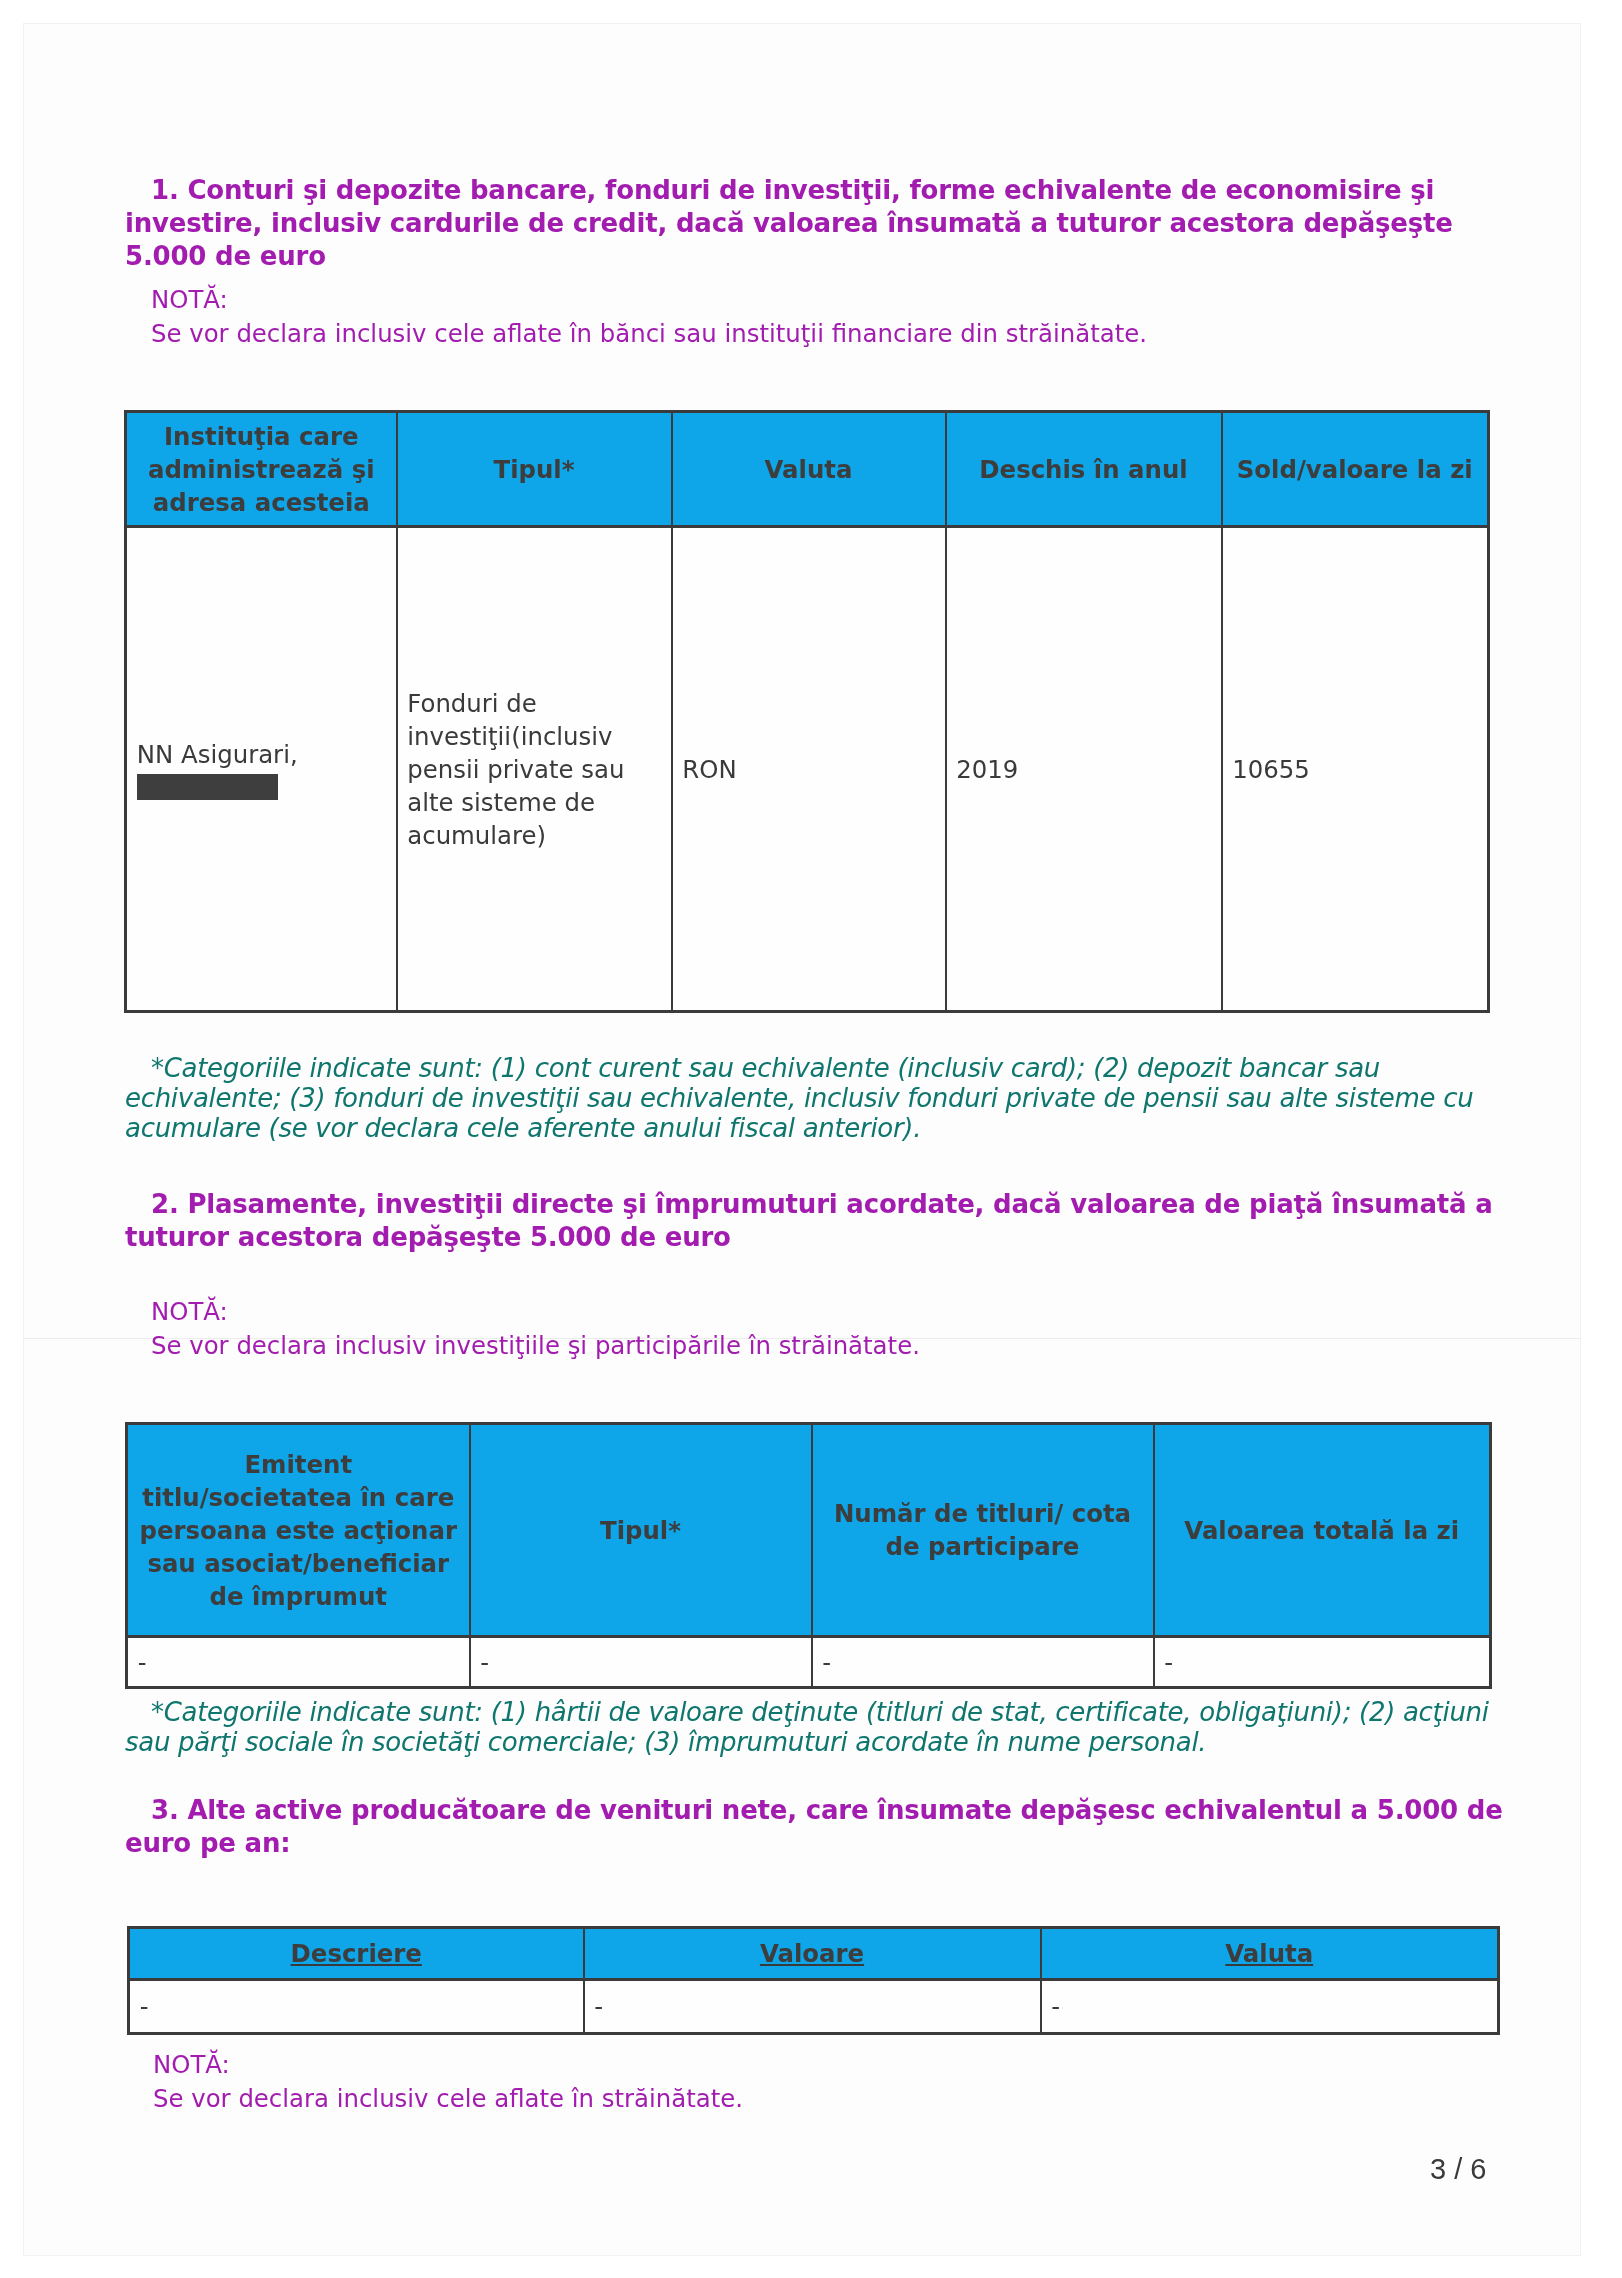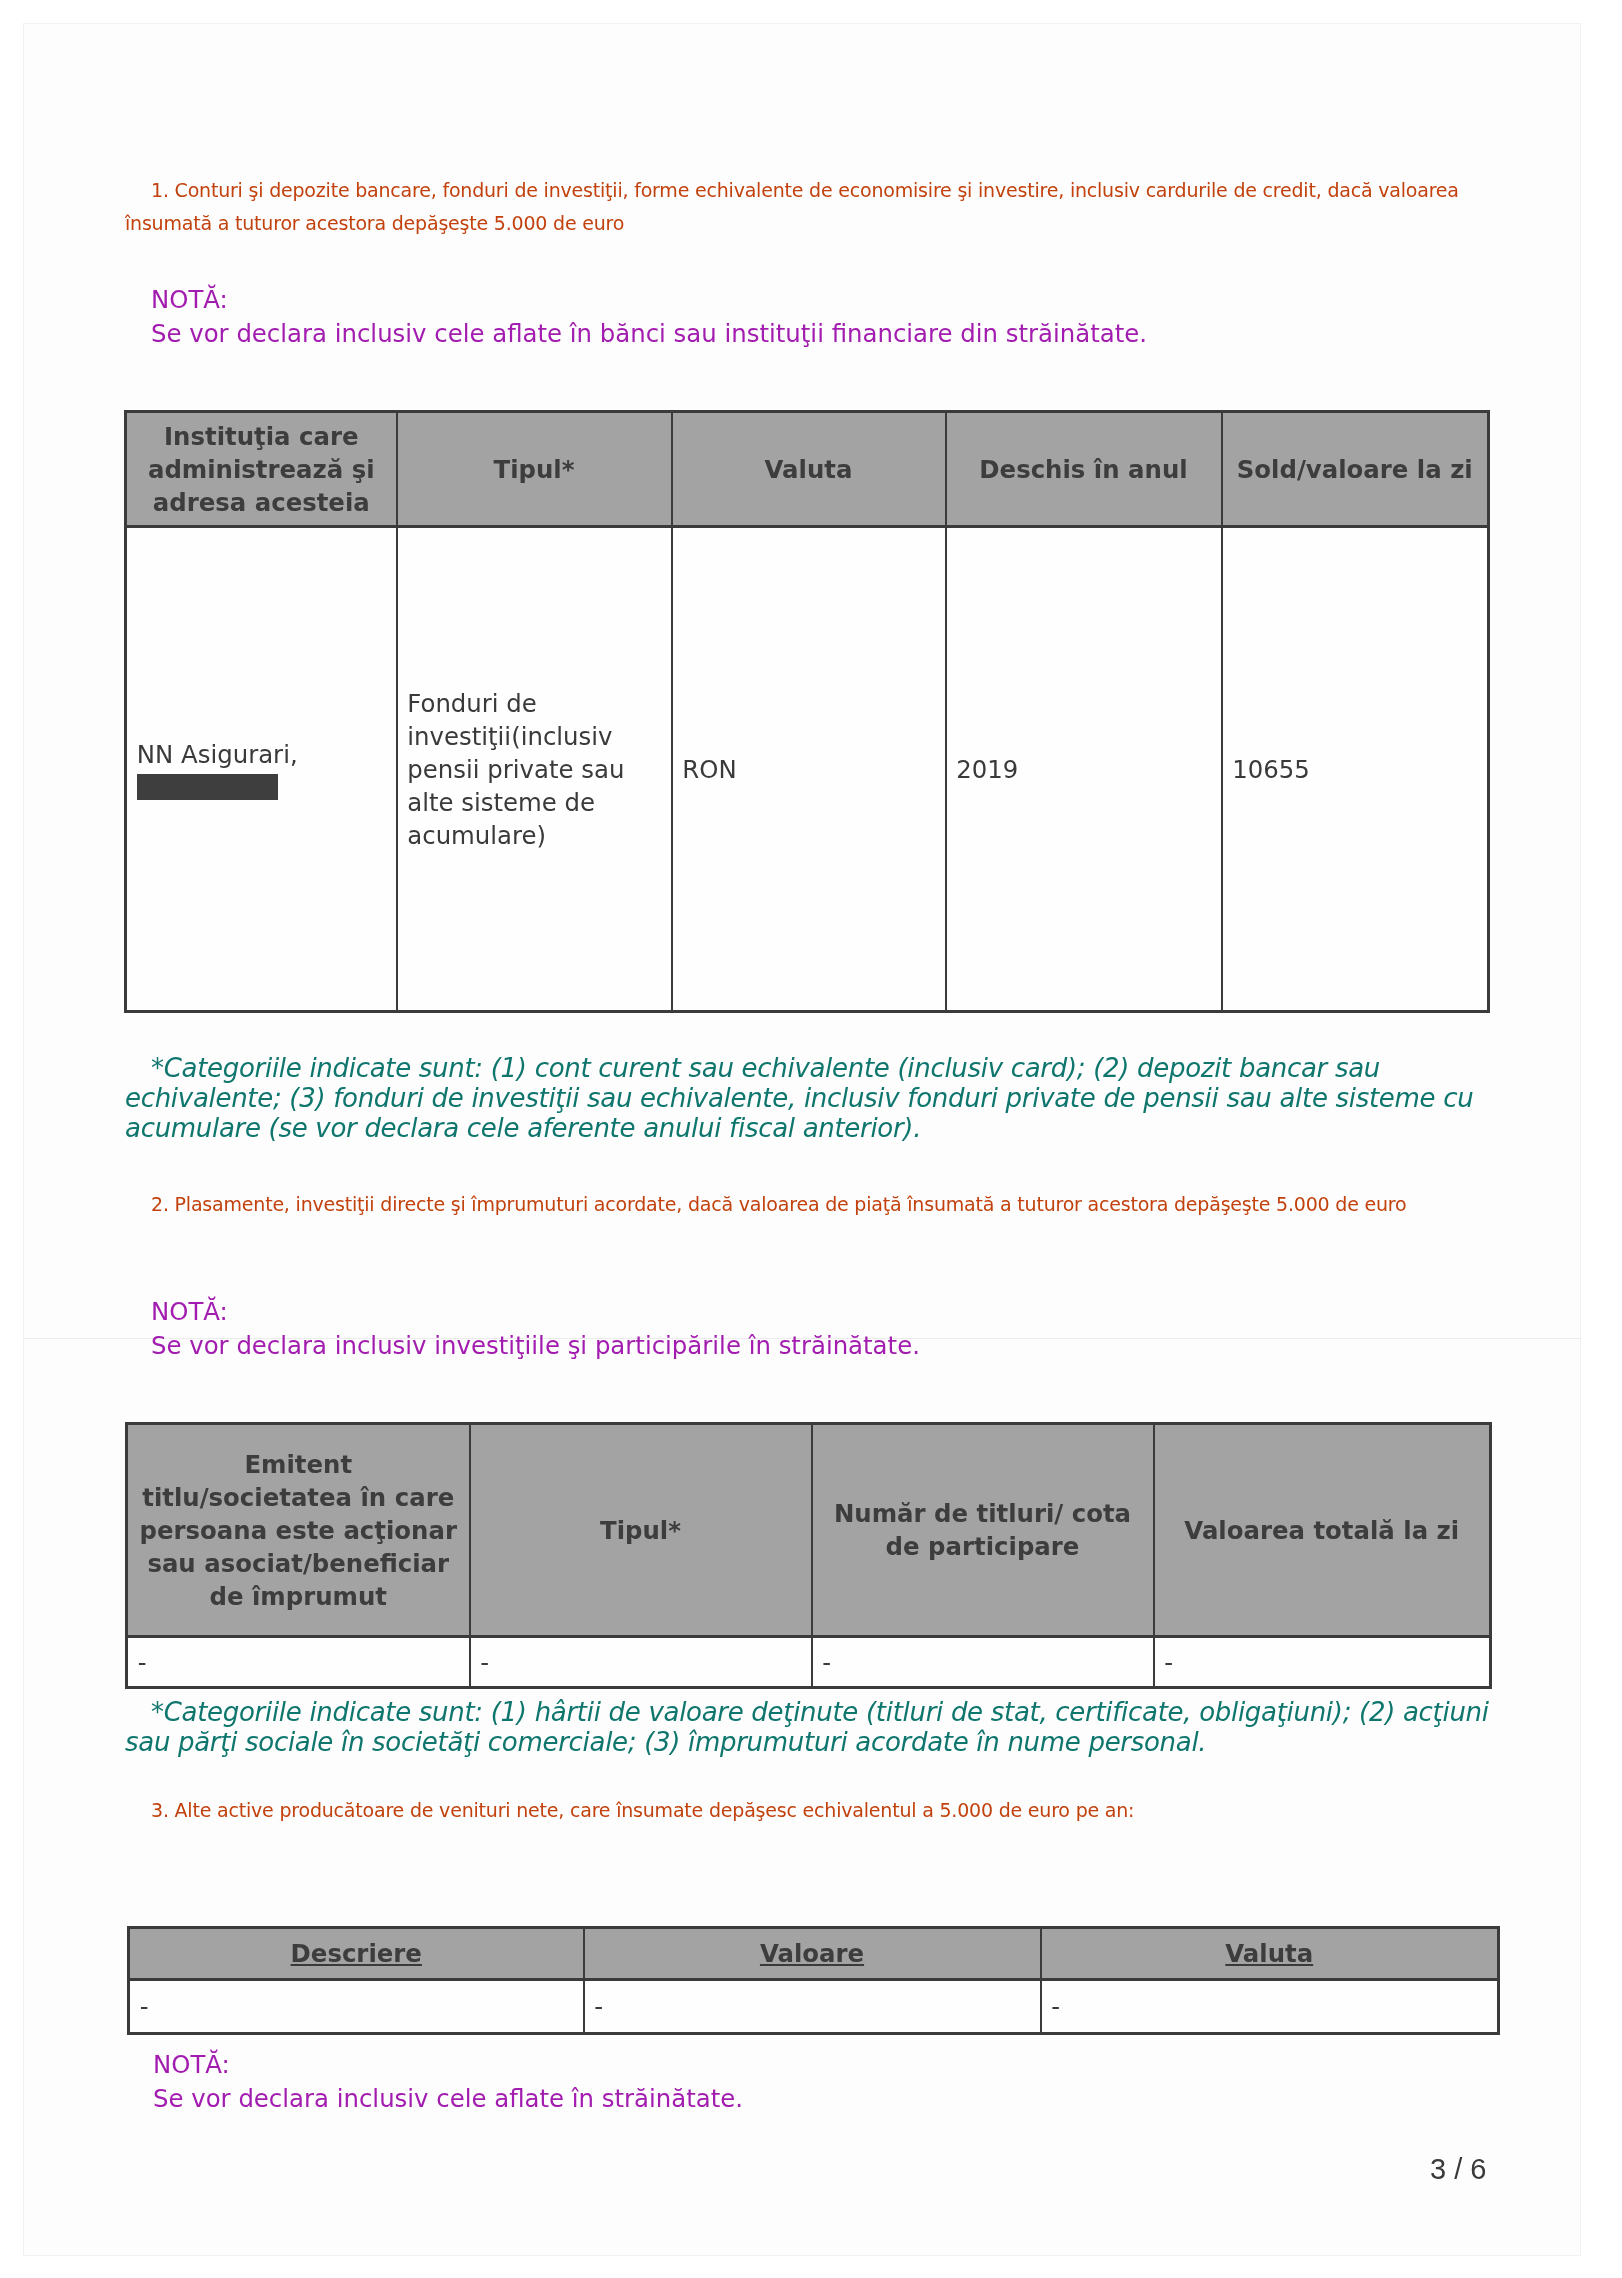--- a/index.html
+++ b/index.html
@@ -20,24 +20,24 @@
     left: 23.4px;
     top: 23.4px;
     width: 1558px;
     height: 2233px;
     background: #fdfdfd;
     box-shadow: inset 0 0 0 1px #f2f2f2;
   }
   .abs { position: absolute; }
 
   .section-title {
-    font-weight: normal;
-    font-size: 19px;
+    font-weight: bold;
+    font-size: 26px;
     line-height: 33px;
-    color: #c2410c;
+    color: #a21caf;
     text-indent: 26px;
     letter-spacing: -0.2px;
   }
   .note-label, .note-text {
     font-size: 24.4px;
     line-height: 33px;
     color: #a21caf;
   }
   .footnote {
     font-style: italic;
@@ -56,21 +56,21 @@
   }
   table.grid th, table.grid td {
     border: 2.9px solid #3b3b3b;
     padding: 0 9.8px;
     font-size: 24.4px;
     line-height: 33px;
     color: #3a3a3a;
     vertical-align: middle;
   }
   table.grid th {
-    background: #a3a3a3;
+    background: #0ea5e9;
     font-weight: bold;
     text-align: center;
     color: #3d3d3d;
   }
   table.grid thead tr { border-bottom: 3.9px solid #3b3b3b; }
   table.grid td { text-align: left; background: #fefefe; }
 
   .redacted {
     display: block;
     height: 26px;

